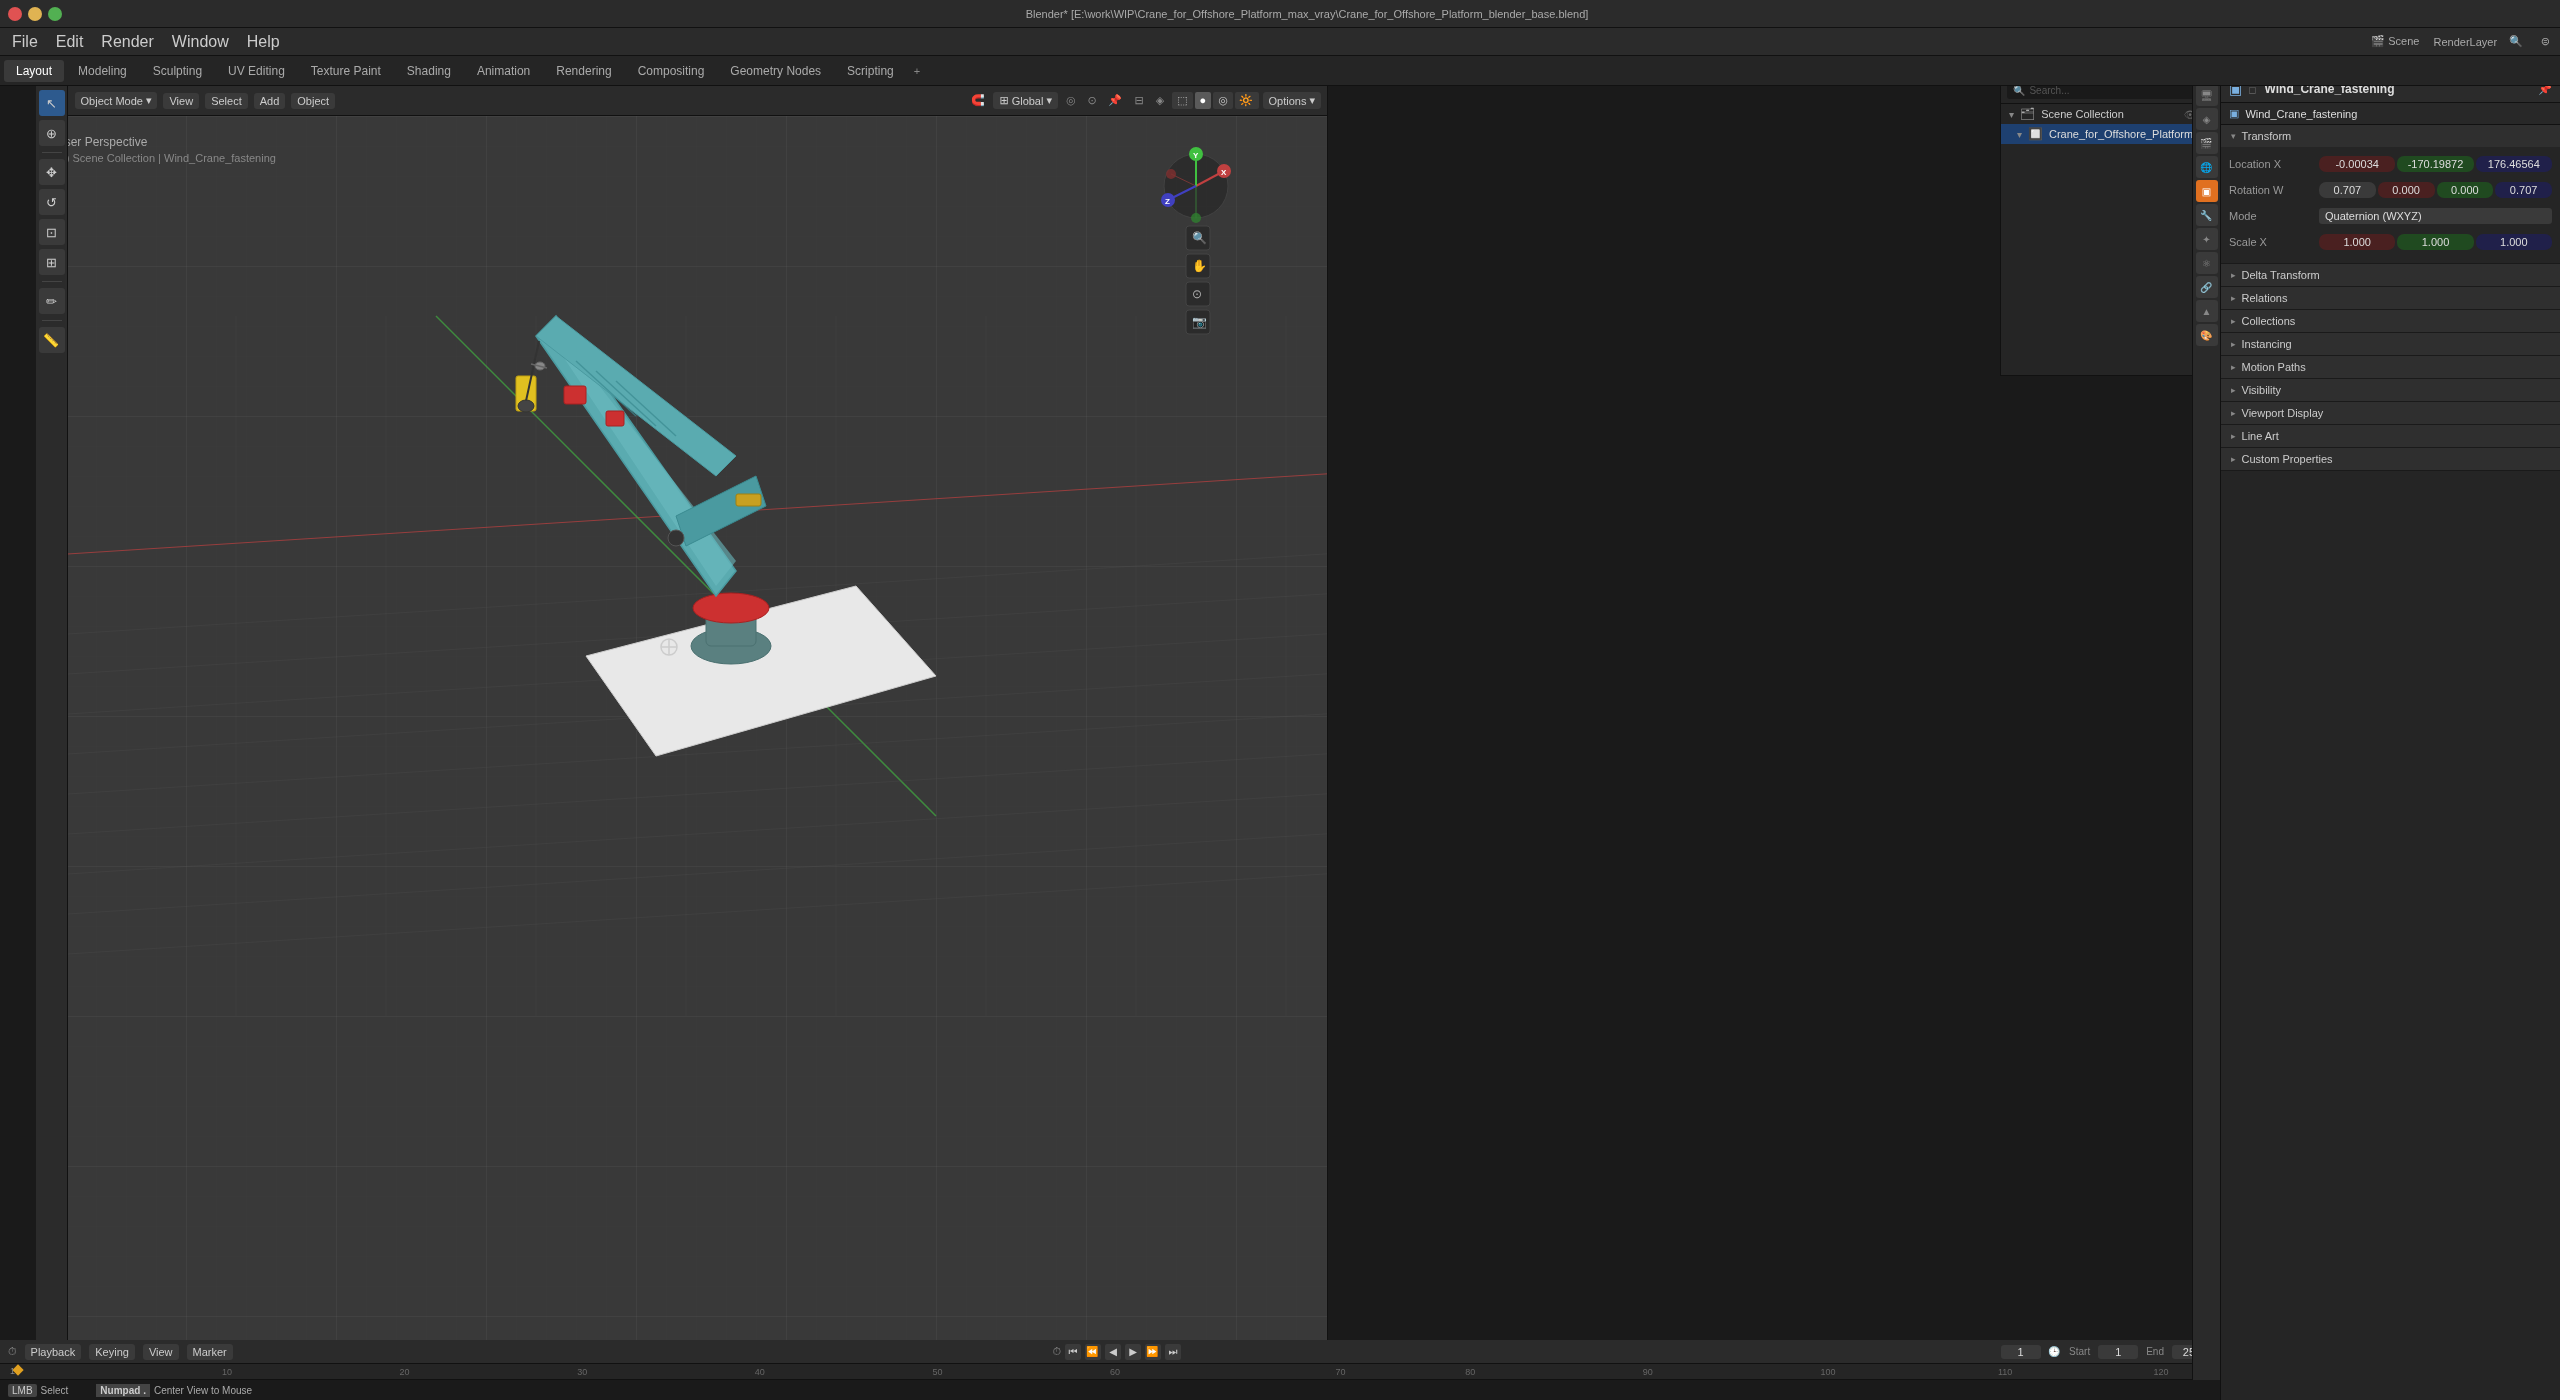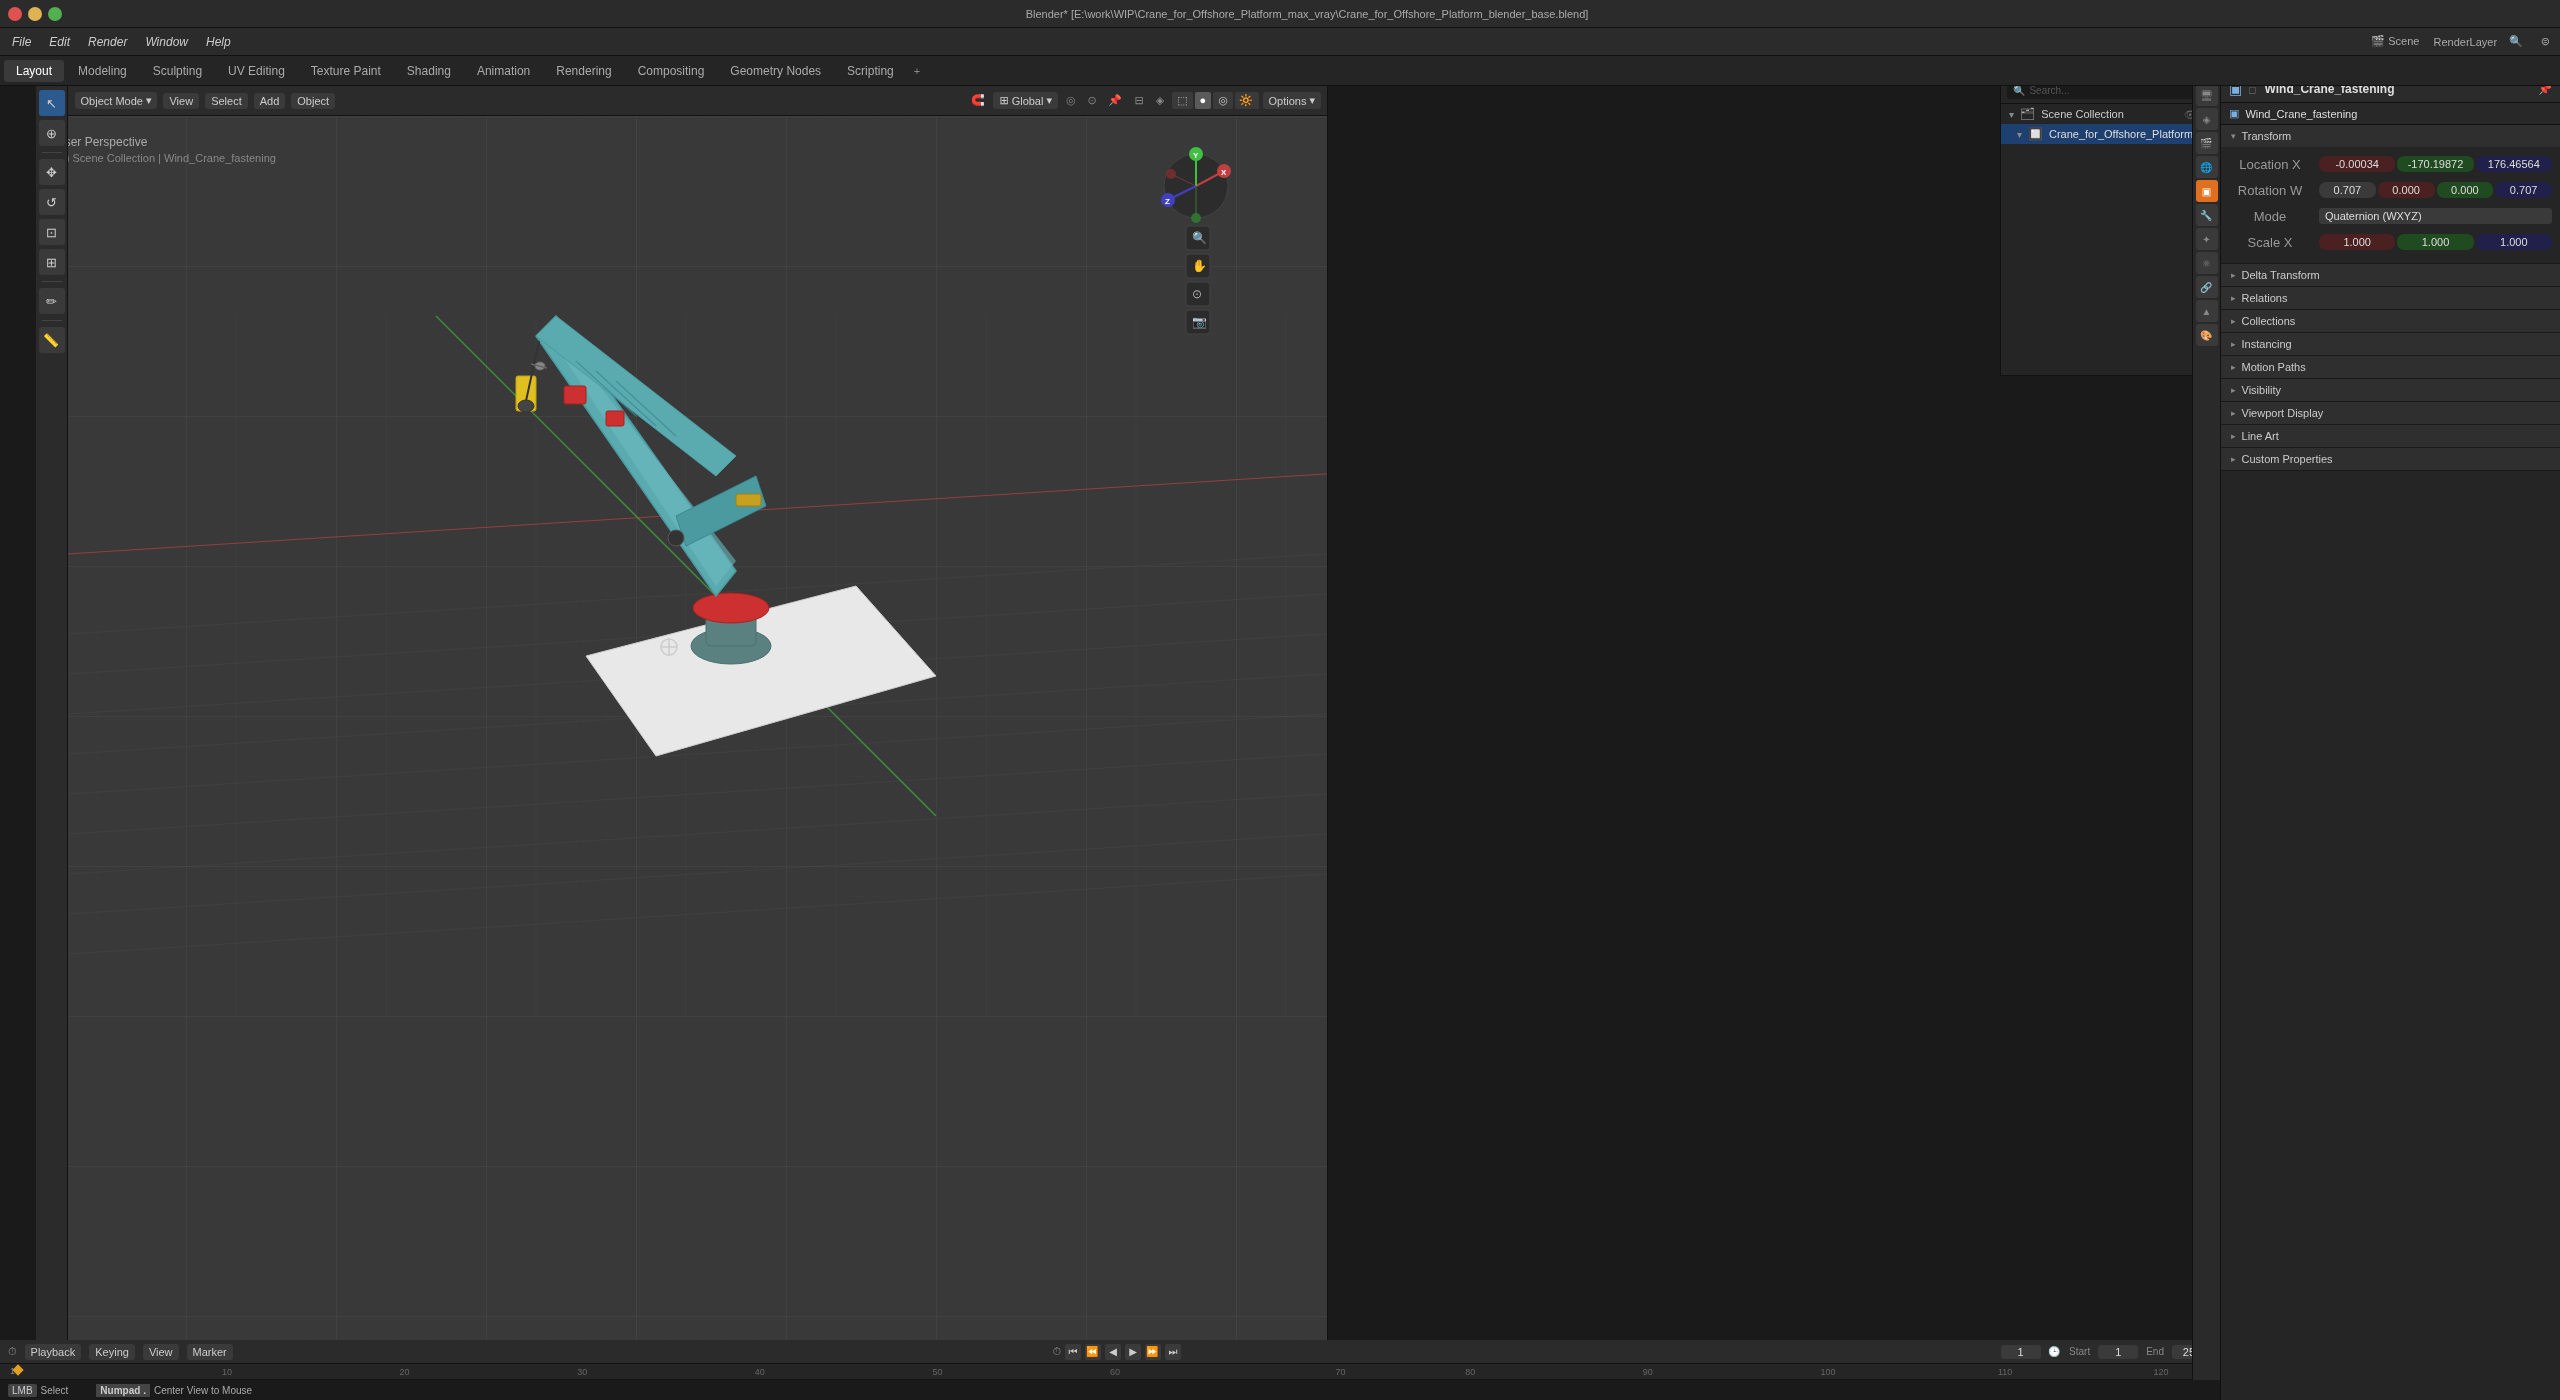--- a/index.html
+++ b/index.html
@@ -53,25 +53,24 @@
       background: #2b2b2b;
       display: flex;
       align-items: center;
       padding: 0 4px;
       border-bottom: 1px solid #111;
       z-index: 100;
       gap: 2px;
     }
     .menu-item {
       padding: 2px 8px;
-      font-size: 12px;
+      font-size: 16px;
       color: #ccc;
       cursor: pointer;
       border-radius: 3px;
-      font-style: italic;
     }
 
     
     #workspacebar {
       position: absolute;
       top: 56px; left: 0; right: 0;
       height: 30px;
       background: #252525;
       display: flex;
       align-items: center;
@@ -260,23 +259,23 @@
       background: #252525;
     }
     .prop-row {
       display: flex;
       align-items: center;
       margin-bottom: 4px;
       min-height: 22px;
     }
     .prop-label {
       width: 90px;
-      font-size: 13px;
+      font-size: 11px;
       color: #999;
-      text-align: center;
+      text-align: left;
       padding-right: 8px;
       flex-shrink: 0;
     }
     .prop-value {
       flex: 1;
       background: #3a3a3a;
       border-radius: 3px;
       padding: 2px 6px;
       font-size: 11px;
       color: #ddd;

